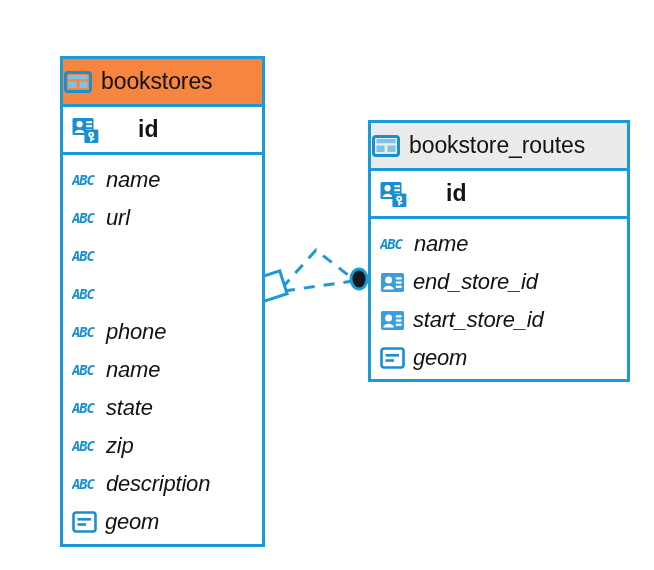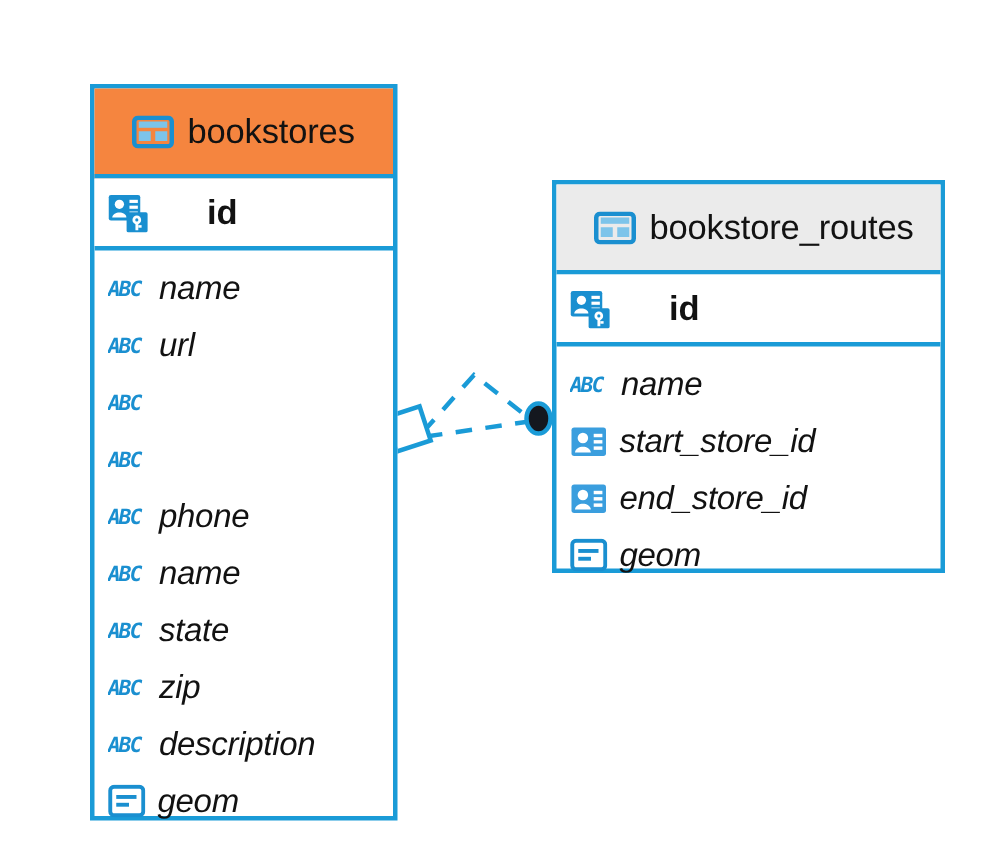--- a/index.html
+++ b/index.html
@@ -43,22 +43,22 @@
     left: 368px;
     top: 120px;
     width: 262px;
     height: 262px;
   }
 
   .entity-header {
     display: flex;
     align-items: center;
     box-sizing: border-box;
-    height: 60px;
-    padding: 0 8px 0 25px;
+    height: 48px;
+    padding: 0 8px 0 1px;
     border-bottom: 3px solid #1a9bd7;
   }
   .entity-header.accent-orange { background: #f5853f; }
   .entity-header.accent-gray   { background: #ebebeb; }
 
   .entity-title {
     font-size: 23px;
     color: #121212;
     margin-left: 9px;
     white-space: nowrap;
@@ -321,35 +321,35 @@
         <span class="ico ico-idcard">
           <svg viewBox="0 0 25 25" width="25" height="25">
             <rect x="1" y="3" width="23" height="19" rx="1.8" ry="1.8" fill="#3a9ede"></rect>
             <circle cx="8.6" cy="10" r="3.5" fill="#ffffff"></circle>
             <path d="M 3.3 19.6 C 4 14.6 13.2 14.6 13.9 19.6 Z" fill="#ffffff"></path>
             <rect x="15.8" y="7.2" width="5.8" height="2.3" fill="#ffffff"></rect>
             <rect x="15.8" y="11.4" width="5.8" height="2.3" fill="#ffffff"></rect>
             <rect x="15.8" y="15.6" width="5.8" height="2.3" fill="#ffffff"></rect>
           </svg>
         </span>
-        <span class="field-label">start_store_id</span>
+        <span class="field-label">end_store_id</span>
       </div>
 
       <div class="field-row">
         <span class="ico ico-idcard">
           <svg viewBox="0 0 25 25" width="25" height="25">
             <rect x="1" y="3" width="23" height="19" rx="1.8" ry="1.8" fill="#3a9ede"></rect>
             <circle cx="8.6" cy="10" r="3.5" fill="#ffffff"></circle>
             <path d="M 3.3 19.6 C 4 14.6 13.2 14.6 13.9 19.6 Z" fill="#ffffff"></path>
             <rect x="15.8" y="7.2" width="5.8" height="2.3" fill="#ffffff"></rect>
             <rect x="15.8" y="11.4" width="5.8" height="2.3" fill="#ffffff"></rect>
             <rect x="15.8" y="15.6" width="5.8" height="2.3" fill="#ffffff"></rect>
           </svg>
         </span>
-        <span class="field-label">end_store_id</span>
+        <span class="field-label">start_store_id</span>
       </div>
 
       <div class="field-row">
         <span class="ico ico-geom">
           <svg viewBox="0 0 25 22" width="25" height="22">
             <rect x="1.5" y="1.5" width="22" height="19" rx="2.5" ry="2.5" fill="none" stroke="#1a8fd0" stroke-width="2.6"></rect>
             <rect x="5.5" y="7" width="13.5" height="2.6" fill="#1a8fd0"></rect>
             <rect x="5.5" y="12.2" width="8.5" height="2.6" fill="#1a8fd0"></rect>
           </svg>
         </span>

